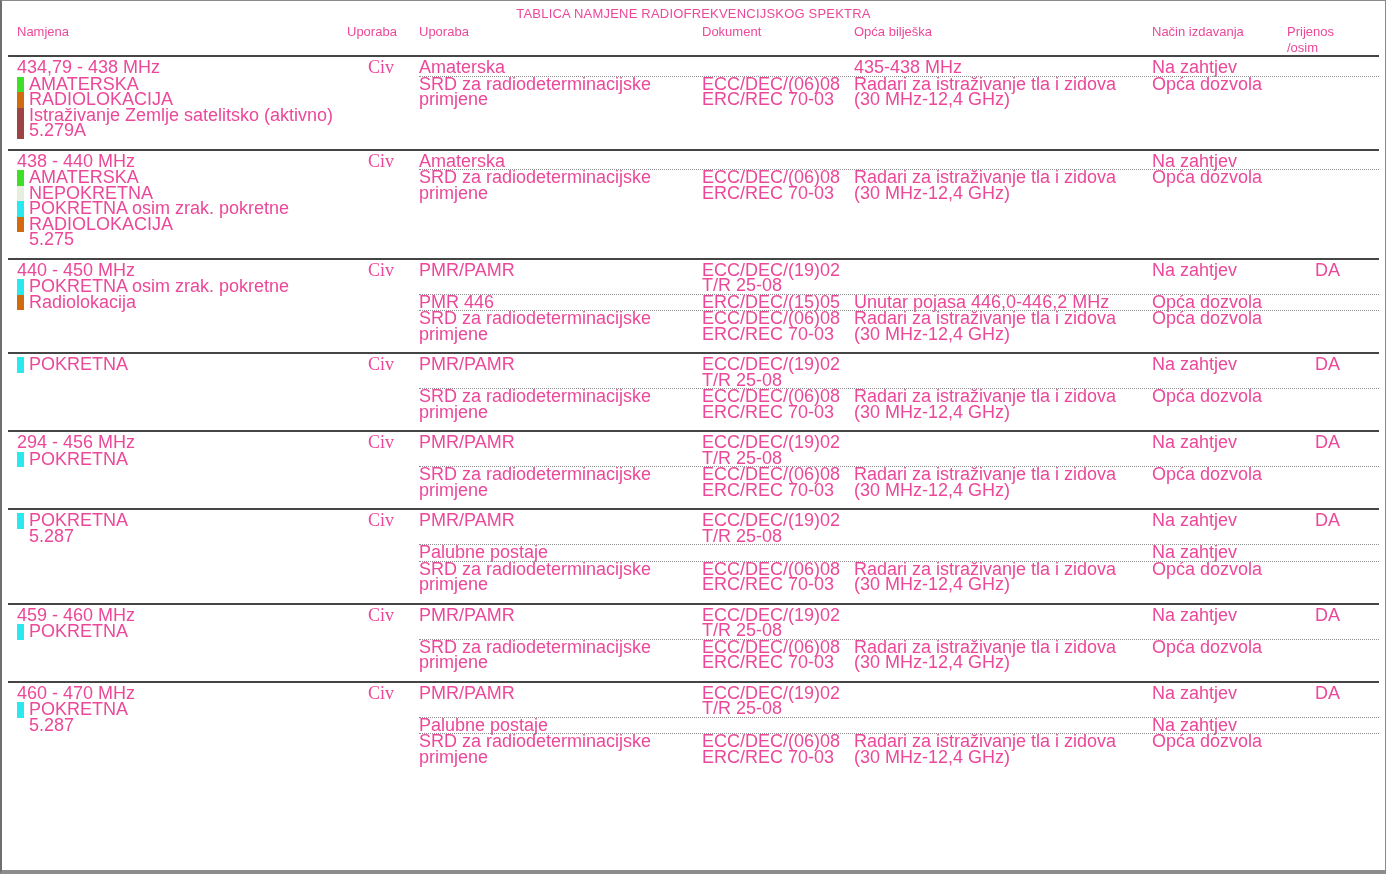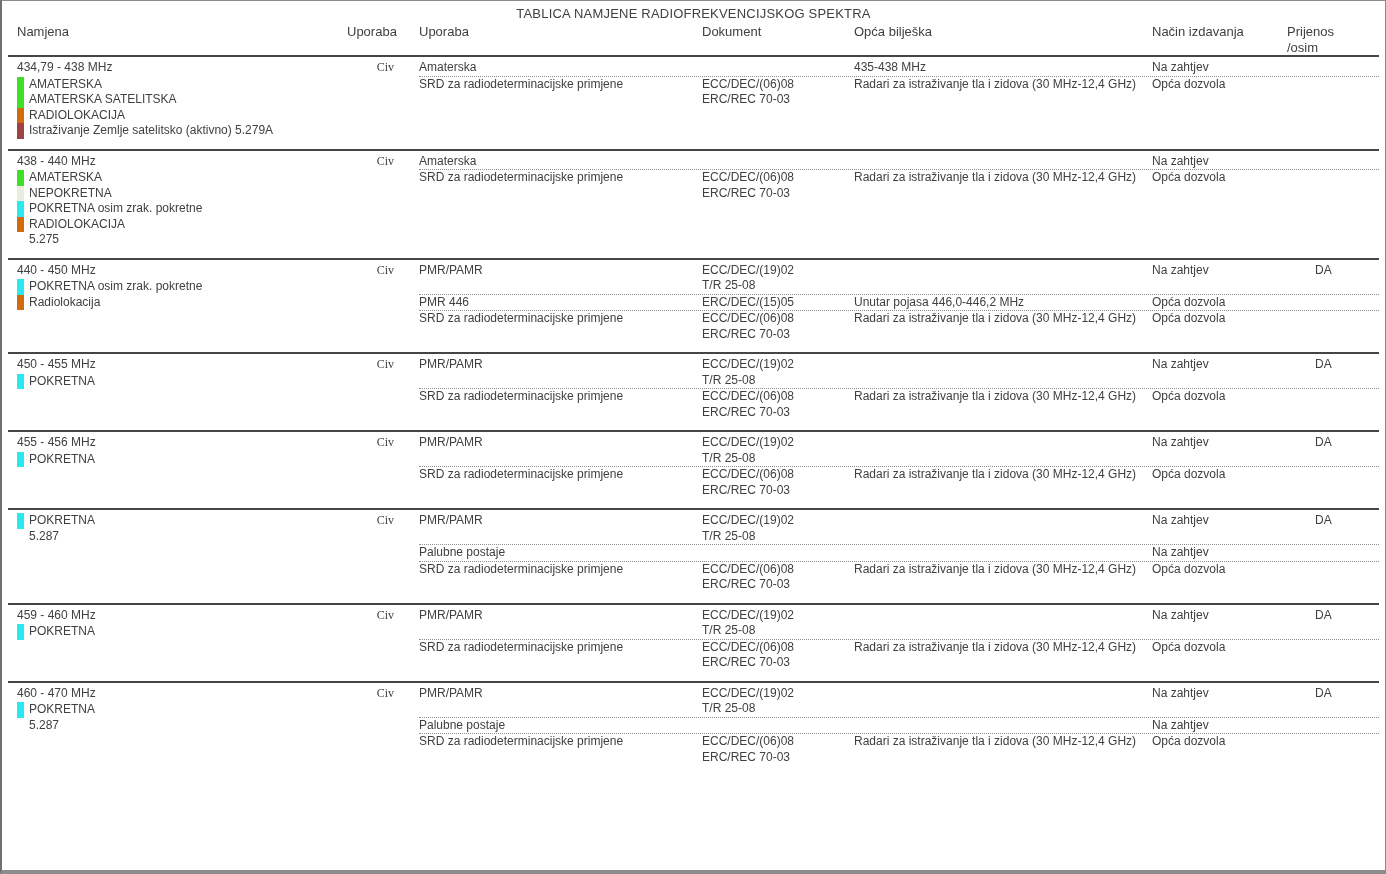--- a/index.html
+++ b/index.html
@@ -6,21 +6,21 @@
   .page {
     position: relative;
     width: 1386px; height: 874px;
     box-sizing: border-box;
     background: #ffffff;
     border-top: 1px solid #8a8a8a;
     border-right: 1px solid #8a8a8a;
     border-left: 2px solid #6f6f6f;
     border-bottom: 4px solid #8c8c8c;
     font-family: "Liberation Sans", "DejaVu Sans", sans-serif;
-    color: #404040;
+    color: #ec4899;
     overflow: hidden;
   }
   .title {
     text-align: center;
     font-size: 13px;
     padding-top: 5px;
     letter-spacing: 0.2px;
   }
   .table { margin: 0 6px; }
   .head-row {
@@ -31,21 +31,21 @@
     line-height: 15.5px;
     min-height: 34px;
     box-sizing: border-box;
   }
   .head-uporaba { text-align: right; padding-right: 25px; }
   .band-row {
     display: flex;
     border-top: 2px solid #454545;
     padding: 3px 0 10px 9px;
     box-sizing: border-box;
-    font-size: 12px;
+    font-size: 18px;
     line-height: 15.5px;
   }
   .namjena-cell { width: 330px; flex: none; }
   .band-range { margin-bottom: 1px; }
   .service-item { display: flex; align-items: stretch; }
   .chip { width: 7px; min-height: 15px; flex: none; margin-right: 5px; }
   .service-label { display: block; }
   .uporaba-cell { width: 72px; flex: none; text-align: right; padding-right: 25px; box-sizing: border-box; font-family: Liberation Serif, serif; }
   .subrows { flex: 1; display: flex; flex-direction: column; }
   .subrow {
@@ -77,24 +77,20 @@
     </div>
     <div>
         <div class="band-row">
           <div class="namjena-cell">
             <div class="band-range">434,79 - 438 MHz</div>
             <div class="service-item">
               <span class="chip" style="background: rgb(63, 223, 40);"></span>
               <span class="service-label">AMATERSKA</span>
             </div>
             <div class="service-item">
-              <span class="chip" style="background: rgb(63, 223, 40);"></span>
-              <span class="service-label">AMATERSKA SATELITSKA</span>
-            </div>
-            <div class="service-item">
               <span class="chip" style="background: rgb(210, 106, 16);"></span>
               <span class="service-label">RADIOLOKACIJA</span>
             </div>
             <div class="service-item">
               <span class="chip" style="background: rgb(158, 67, 67);"></span>
               <span class="service-label">Istraživanje Zemlje satelitsko (aktivno) 5.279A</span>
             </div>
           </div>
           <div class="uporaba-cell">Civ</div>
           <div class="subrows">
@@ -202,53 +198,52 @@
                 <span class="doc-line">ERC/REC 70-03</span>
               </div>
               <div class="biljeska-cell">Radari za istraživanje tla i zidova (30 MHz-12,4 GHz)</div>
               <div class="izdavanje-cell">Opća dozvola</div>
               <div class="prijenos-cell"></div>
             </div>
           </div>
         </div>
         <div class="band-row">
           <div class="namjena-cell">
-            <div class="band-range">450 - 455 MHz</div>
-            <div class="service-item">
-              <span class="chip" style="background: rgb(41, 233, 238);"></span>
-              <span class="service-label">POKRETNA</span>
-            </div>
-          </div>
-          <div class="uporaba-cell">Civ</div>
-          <div class="subrows">
-            <div class="subrow">
-              <div class="primjena-cell">PMR/PAMR</div>
-              <div class="dokument-cell">
-                <span class="doc-line">ECC/DEC/(19)02</span>
-                <span class="doc-line">T/R 25-08</span>
-              </div>
-              <div class="biljeska-cell"></div>
-              <div class="izdavanje-cell">Na zahtjev</div>
-              <div class="prijenos-cell">DA</div>
-            </div>
-            <div class="subrow">
-              <div class="primjena-cell">SRD za radiodeterminacijske primjene</div>
-              <div class="dokument-cell">
-                <span class="doc-line">ECC/DEC/(06)08</span>
-                <span class="doc-line">ERC/REC 70-03</span>
-              </div>
-              <div class="biljeska-cell">Radari za istraživanje tla i zidova (30 MHz-12,4 GHz)</div>
-              <div class="izdavanje-cell">Opća dozvola</div>
-              <div class="prijenos-cell"></div>
-            </div>
-          </div>
-        </div>
-        <div class="band-row">
-          <div class="namjena-cell">
-            <div class="band-range">455 - 456 MHz</div>
+            <div class="service-item">
+              <span class="chip" style="background: rgb(41, 233, 238);"></span>
+              <span class="service-label">POKRETNA</span>
+            </div>
+          </div>
+          <div class="uporaba-cell">Civ</div>
+          <div class="subrows">
+            <div class="subrow">
+              <div class="primjena-cell">PMR/PAMR</div>
+              <div class="dokument-cell">
+                <span class="doc-line">ECC/DEC/(19)02</span>
+                <span class="doc-line">T/R 25-08</span>
+              </div>
+              <div class="biljeska-cell"></div>
+              <div class="izdavanje-cell">Na zahtjev</div>
+              <div class="prijenos-cell">DA</div>
+            </div>
+            <div class="subrow">
+              <div class="primjena-cell">SRD za radiodeterminacijske primjene</div>
+              <div class="dokument-cell">
+                <span class="doc-line">ECC/DEC/(06)08</span>
+                <span class="doc-line">ERC/REC 70-03</span>
+              </div>
+              <div class="biljeska-cell">Radari za istraživanje tla i zidova (30 MHz-12,4 GHz)</div>
+              <div class="izdavanje-cell">Opća dozvola</div>
+              <div class="prijenos-cell"></div>
+            </div>
+          </div>
+        </div>
+        <div class="band-row">
+          <div class="namjena-cell">
+            <div class="band-range">294 - 456 MHz</div>
             <div class="service-item">
               <span class="chip" style="background: rgb(41, 233, 238);"></span>
               <span class="service-label">POKRETNA</span>
             </div>
           </div>
           <div class="uporaba-cell">Civ</div>
           <div class="subrows">
             <div class="subrow">
               <div class="primjena-cell">PMR/PAMR</div>
               <div class="dokument-cell">

